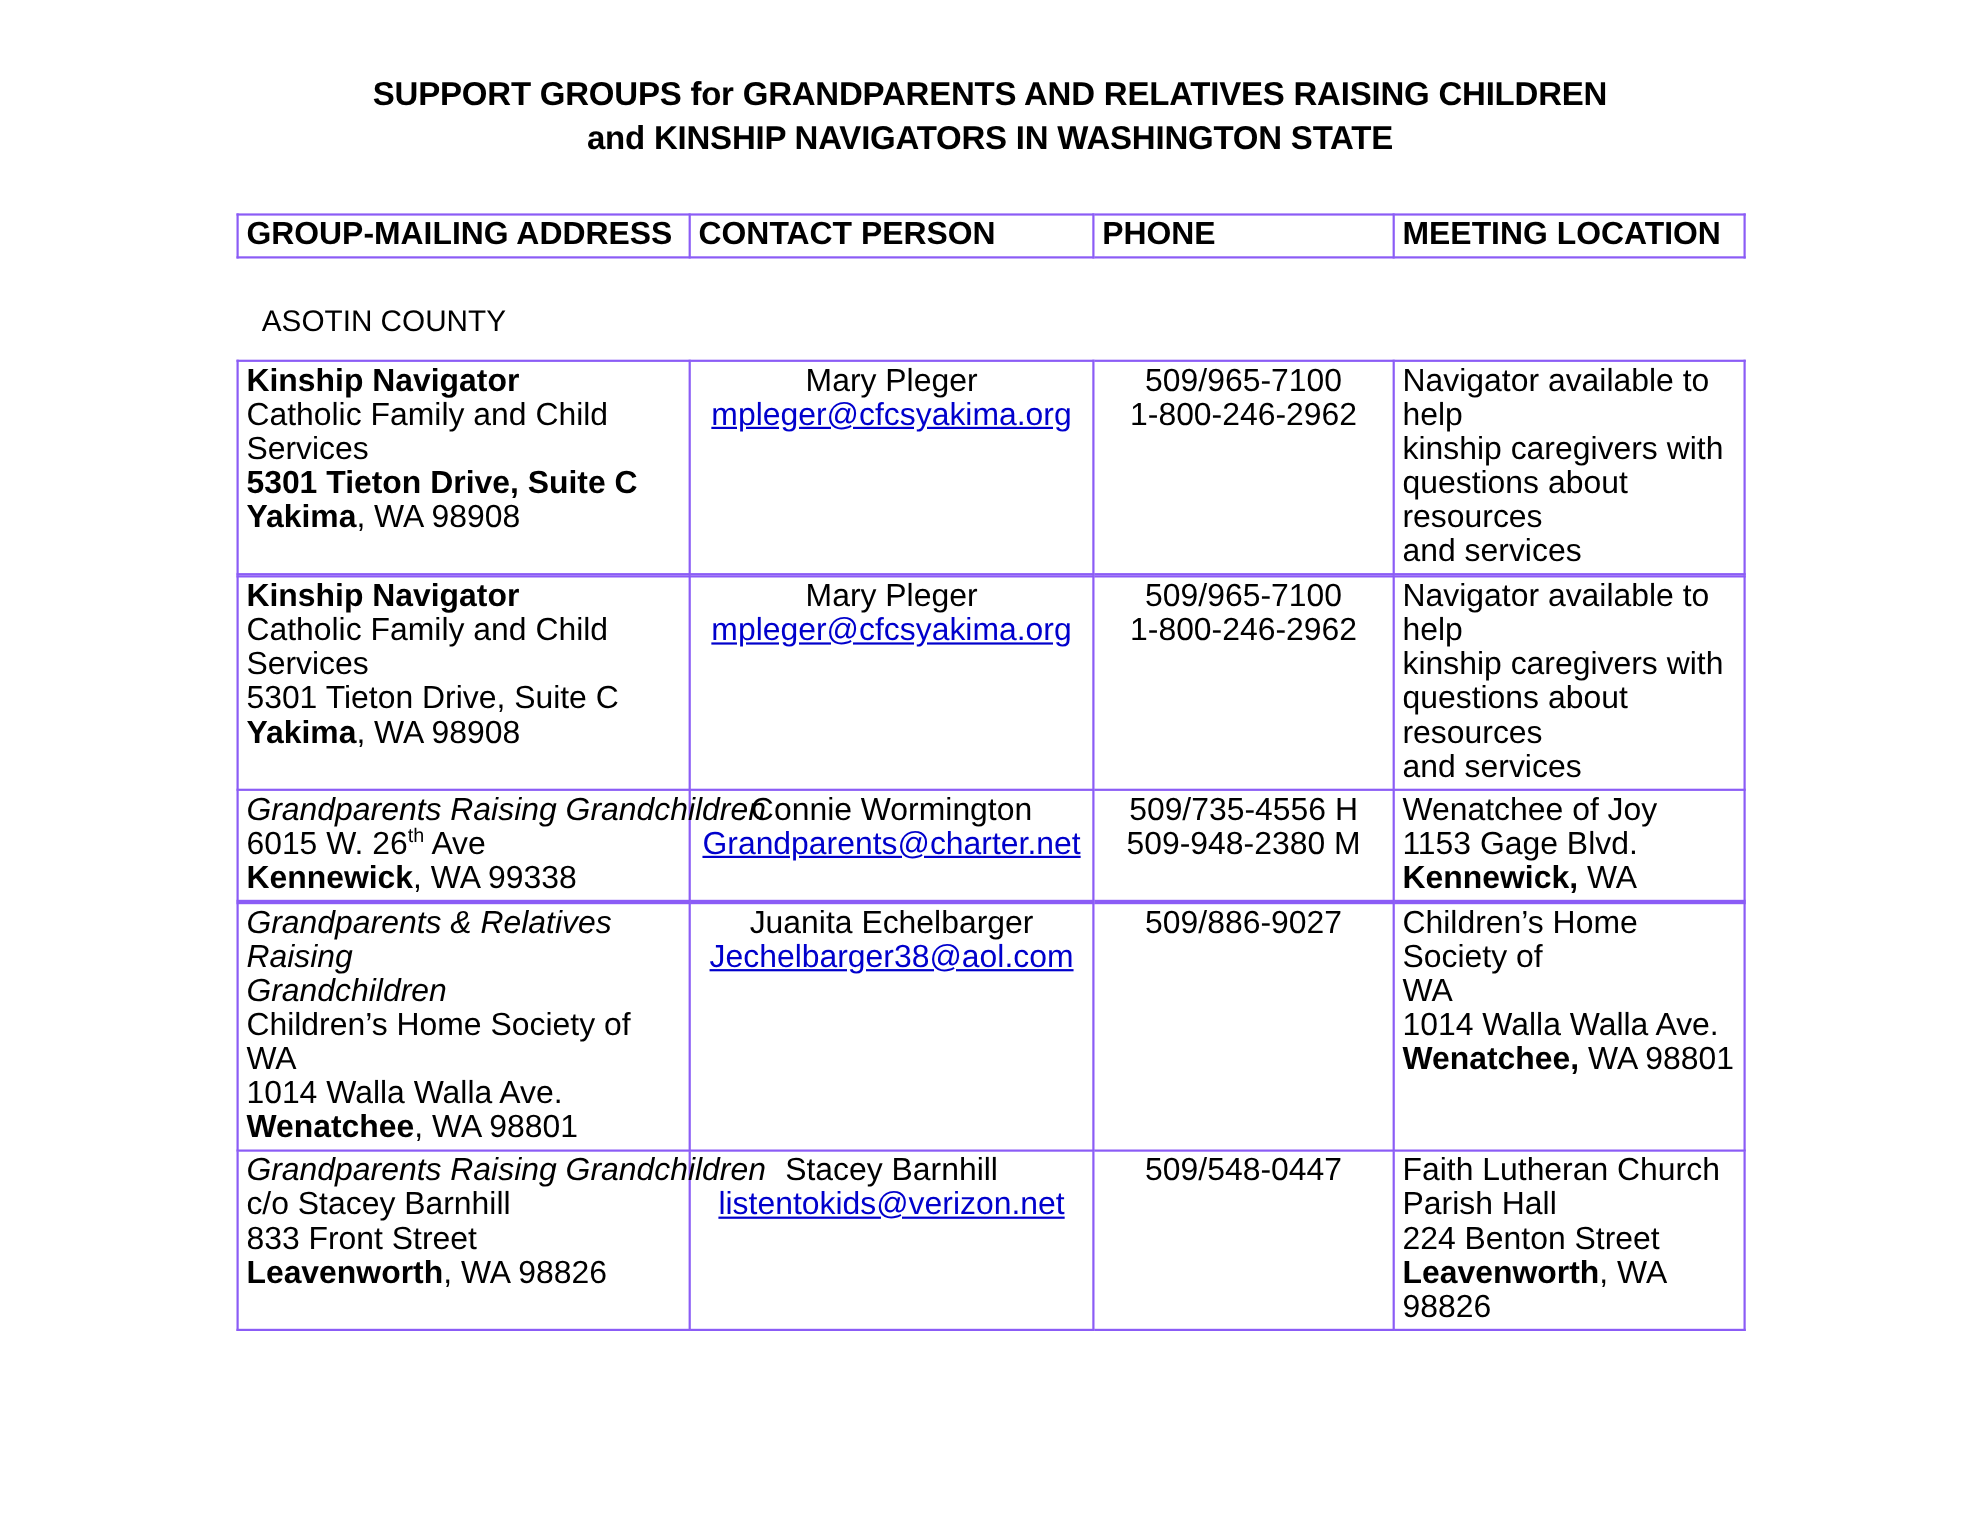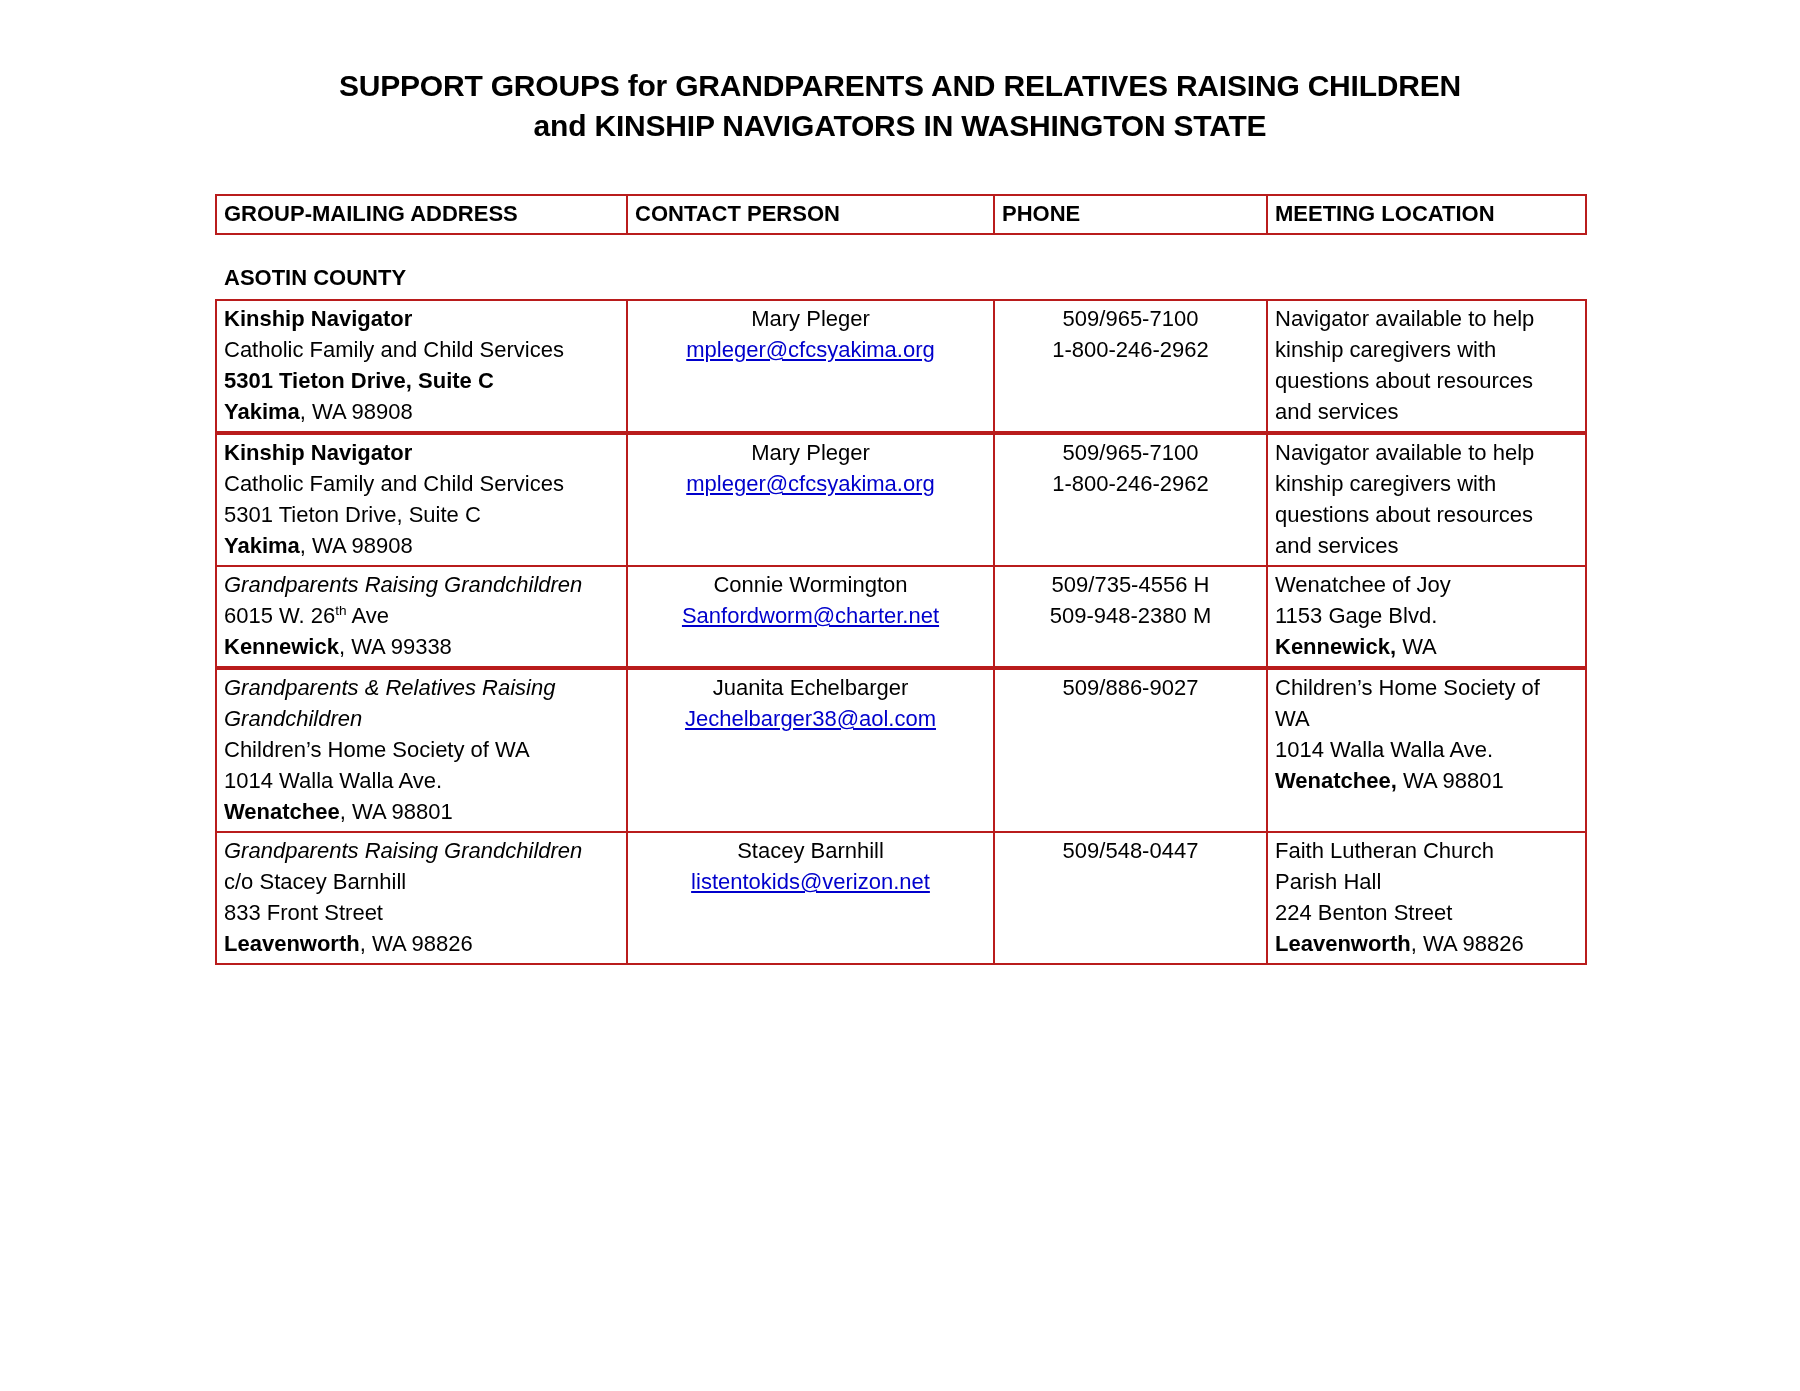--- a/index.html
+++ b/index.html
@@ -38,46 +38,46 @@
     width: 1370px;
     padding-top: 48px;
   }
 
   table.grid {
     border-collapse: collapse;
     table-layout: fixed;
     width: 1370px;
   }
   table.grid td {
-    border: 2px solid #b91c1c;
+    border: 2px solid #8b5cf6;
     padding: 2px 7px 4px 7px;
-    font-size: 22px;
+    font-size: 29px;
     line-height: 31px;
     vertical-align: top;
   }
   col.c1 { width: 411px; }
   col.c2 { width: 367px; }
   col.c3 { width: 273px; }
   col.c4 { width: 319px; }
 
   
   .header-table td {
     font-weight: bold;
     font-size: 27px;
     line-height: 33px;
     padding-top: 1px;
     padding-bottom: 3px;
   }
   .header-table td.center { text-align: left; }
 
   .county-heading {
-    font-weight: bold;
-    font-size: 22px;
+    font-weight: normal;
+    font-size: 27px;
     line-height: 34px;
-    margin: 0;
+    margin: 14px;
     padding: 18px 0 4px 9px;
   }
   .county-heading.first { padding-top: 26px; }
 
   .c-center { text-align: center; }
   .b { font-weight: bold; }
   .i { font-style: italic; }
   a.mail {
     color: #0000cc;
     text-decoration: underline;
@@ -181,21 +181,21 @@
           </td>
         </tr>
         <tr>
           <td>
             <div class="i nowrapline">Grandparents Raising Grandchildren</div>
             <div><span>6015 W. 26</span><sup>th</sup><span> Ave</span></div>
             <div><span class="b">Kennewick</span><span>, WA 99338</span></div>
           </td>
           <td class="c-center">
             <div>Connie Wormington</div>
-            <div><a class="mail" href="#">Sanfordworm@charter.net</a></div>
+            <div><a class="mail" href="#">Grandparents@charter.net</a></div>
           </td>
           <td class="c-center">
             <div>509/735-4556 H</div>
             <div>509-948-2380 M</div>
           </td>
           <td>
             <div>Wenatchee of Joy</div>
             <div>1153 Gage Blvd.</div>
             <div><span class="b">Kennewick,</span><span> WA</span></div>
           </td>

